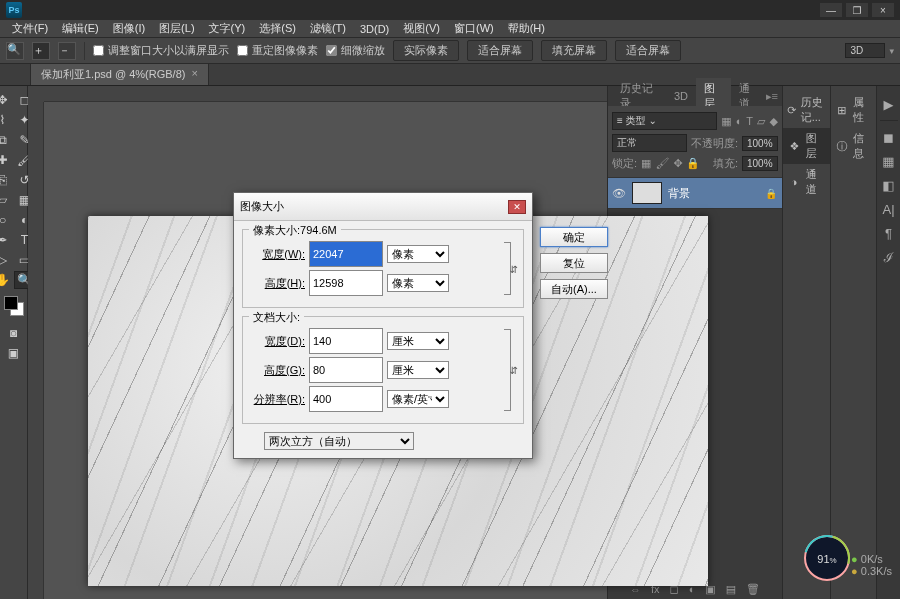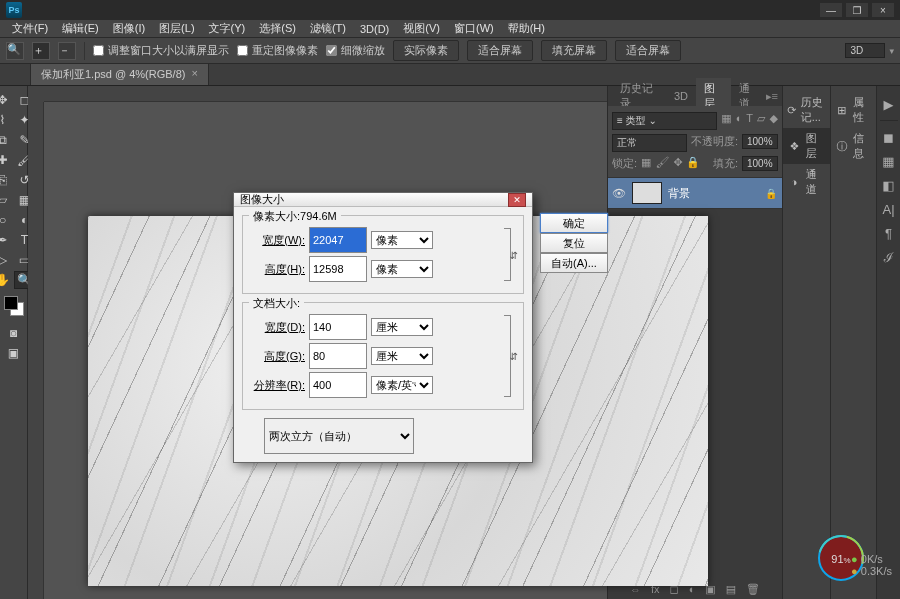--- a/index.html
+++ b/index.html
@@ -37,58 +37,58 @@
   repeating-linear-gradient(120deg, rgba(80,80,80,0.25) 0 1px, transparent 1px 90px),
   repeating-linear-gradient(110deg, rgba(100,100,100,0.15) 0 2px, transparent 2px 40px),
   radial-gradient(circle at 30% 40%, #f0f0f0 0%, #d8d8d8 50%, #e8e8e8 100%);
  box-shadow:0 0 8px rgba(0,0,0,0.6);
 }
 .panels { width:175px; background:#414141; border-left:1px solid #2a2a2a; display:flex; flex-direction:column;}
 .panel-tabs { display:flex; height:20px; background:#383838; align-items:center; padding-left:4px; gap:0; font-size:10px;}
 .ptab { padding:3px 8px; color:#999; cursor:pointer;}
 .ptab.active { background:#454545; color:#ddd;}
 .panel-body { flex:0 0 auto; background:#454545; padding:4px; }
-.panel-row { display:flex; align-items:flex-start; gap:4px; padding:2px 0; font-size:10px; color:#999;}
+.panel-row { display:flex; align-items:center; gap:4px; padding:2px 0; font-size:10px; color:#999;}
 .panel-sel { background:#333; border:1px solid #222; color:#ccc; padding:1px 4px; flex:1; font-size:10px;}
 .layer-row { display:flex; align-items:center; padding:4px; background:#5b7ba3; gap:6px; border-top:1px solid #333; border-bottom:1px solid #333;}
 .layer-eye { width:14px; color:#ddd; text-align:center;}
 .layer-thumb { width:30px; height:22px; background:#ddd; border:1px solid #222;}
 .layer-name { color:#fff; flex:1;}
 .layer-lock { color:#ccc; font-size:10px;}
 .panel-footer { height:20px; background:#3a3a3a; display:flex; align-items:center; justify-content:center; gap:10px; color:#999; font-size:11px;}
 .right-strip { width:48px; background:#414141; border-left:1px solid #2a2a2a; padding-top:6px;}
 .right-row { display:flex; align-items:center; gap:4px; padding:3px 4px; color:#bbb; font-size:10px; cursor:pointer;}
 .right-row.sel { background:#2f2f2f;}
 .right-ico { width:16px; height:16px; display:flex; align-items:center; justify-content:center;}
 .far-strip { width:24px; background:#383838; border-left:1px solid #2a2a2a; display:flex; flex-direction:column; align-items:center; padding-top:6px;}
 .far-ico { width:18px; height:18px; margin:3px 0; color:#aaa; display:flex; align-items:center; justify-content:center; font-size:13px; cursor:pointer;}
 
 .dialog { position:absolute; left:205px; top:106px; width:300px; background:#f0f0f0; border:1px solid #666; box-shadow:3px 3px 10px rgba(0,0,0,0.5); color:#000;}
-.dlg-title { height:14px; background:linear-gradient(#fcfcfc,#e4e4e4); display:flex; align-items:center; padding:0 6px; border-bottom:1px solid #bbb; font-size:11px;}
+.dlg-title { height:28px; background:linear-gradient(#fcfcfc,#e4e4e4); display:flex; align-items:center; padding:0 6px; border-bottom:1px solid #bbb; font-size:11px;}
 .dlg-close { width:18px; height:14px; background:#c94f4f; color:#fff; margin-left:auto; display:flex; align-items:center; justify-content:center; border:1px solid #8a2e2e; cursor:pointer; font-size:9px;}
 .dlg-body { padding:8px; position:relative;}
 .fieldset { border:1px solid #bbb; padding:8px 8px 8px 8px; margin-bottom:8px; position:relative;}
 .legend { position:absolute; top:-7px; left:6px; background:#f0f0f0; padding:0 4px; font-size:11px;}
 .fld-row { display:flex; align-items:center; gap:4px; margin:3px 0;}
 .fld-row label { width:54px; text-align:right; font-size:11px;text-decoration:underline;}
-.fld-row input[type=text] { width:58px; height:18px; border:1px solid #888; padding:12px 3px; font-size:11px;}
+.fld-row input[type=text] { width:74px; height:18px; border:1px solid #888; padding:12px 3px; font-size:11px;}
 .fld-row input.sel { background:#2b6cd4; color:#fff;}
 .fld-row select { width:62px; height:18px; border:1px solid #888; font-size:11px; background:#fff;}
 .link-bracket { width:14px; position:relative; align-self:stretch;}
 .link-bracket::before { content:""; position:absolute; right:4px; top:4px; bottom:4px; width:6px; border-top:1px solid #888; border-bottom:1px solid #888; border-right:1px solid #888;}
 .link-ico { position:absolute; right:-3px; top:50%; transform:translateY(-50%); font-size:10px; color:#555;}
 .chk-row { display:flex; align-items:center; gap:4px; margin:3px 0; font-size:11px;}
 .chk-row input { width:12px; height:12px;}
 .resample { margin-left:22px; margin-top:2px;}
-.resample select { width:150px; height:36px; border:1px solid #888; font-size:11px;}
-.dlg-btns { position:absolute; right:-76px; top:6px; display:flex; flex-direction:column; }
+.resample select { width:150px; height:18px; border:1px solid #888; font-size:11px;}
+.dlg-btns { position:absolute; right:-76px; top:6px; display:flex; flex-direction:column; gap:6px;}
 .dlg-btn { width:68px; height:20px; border:1px solid #888; background:linear-gradient(#fdfdfd,#e6e6e6); font-size:11px; cursor:pointer; display:flex; align-items:center; justify-content:center;}
 .dlg-btn.primary { border:1px solid #4a7fc9; box-shadow:0 0 2px #4a7fc9;}
 
-.perf { position:absolute; right:36px; bottom:18px; width:46px; height:46px; border-radius:50%; background:#7f1d1d; border:2px solid #0ea5e9; display:flex; flex-direction:column; align-items:center; justify-content:center; color:#ddd;}
+.perf { position:absolute; right:50px; bottom:18px; width:46px; height:46px; border-radius:50%; background:#0f172a; border:2px solid #fca5a5; display:flex; flex-direction:column; align-items:center; justify-content:center; color:#ddd;}
 .perf::before{content:"";position:absolute;inset:-2px;border-radius:50%;border:2px solid transparent;border-top-color:#3dc9c9;border-right-color:#9fcf4a;transform:rotate(-30deg);}
 .perf-num { font-size:13px;}
 .perf-side { position:absolute; right:8px; bottom:22px; color:#aaa; font-size:8px; line-height:12px; text-align:left;}
 .dot-g { color:#7ac74a;} .dot-y { color:#c9a83d;}
 .opt-right { margin-left:auto; display:flex; align-items:center; gap:4px;}
 .field-3d { width:40px; background:#333; border:1px solid #222; color:#ccc; padding:1px 4px; font-size:10px;}
 </style>
 </head>
 <body>
 

